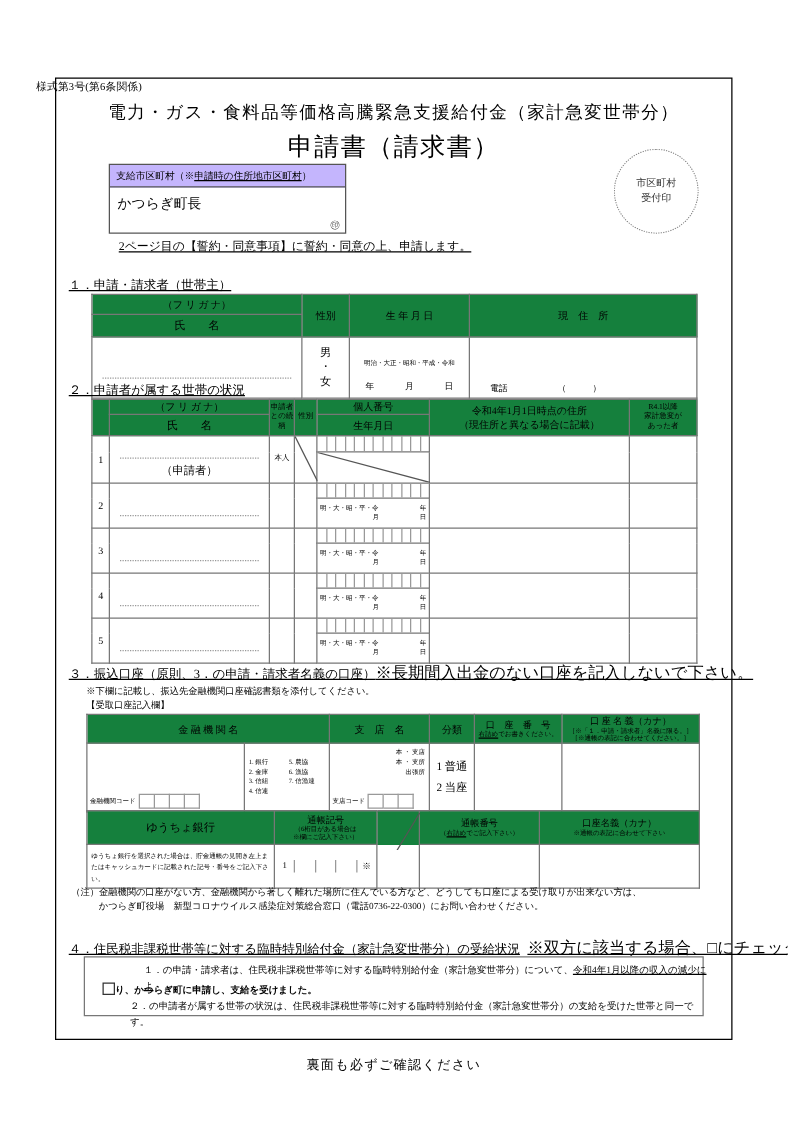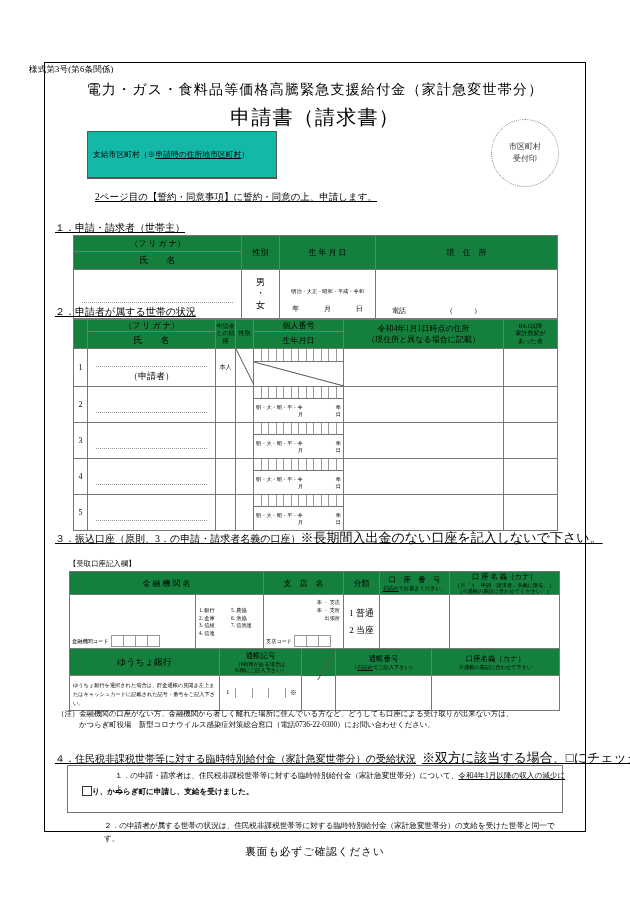--- a/index.html
+++ b/index.html
@@ -30,22 +30,22 @@
   .title-wrap { margin-top: 18px; text-align: center; }
   .title-main { font-size: 14px; letter-spacing: 1.2px; }
   .title-sub  { font-size: 20px; letter-spacing: 1.2px; margin-top: 5px; }
 
   
   .mayor-box {
     position: absolute; left: 42px; top: 68px;
     width: 190px; border: 1px solid #555; box-sizing: border-box;
   }
   .mayor-head {
-    background: #14b8a6; border-bottom: 1px solid #555;
-    font-size: 7.8px; padding: 17px 5px;
+    background: #c4b5fd; border-bottom: 1px solid #555;
+    font-size: 7.8px; padding: 3px 5px;
   }
   .mayor-head u { text-decoration: underline; }
   .mayor-body {
     height: 26px; position: relative; padding: 5px 6px;
     font-size: 11px;
   }
   .mayor-stamp {
     position: absolute; right: 4px; bottom: 1px; font-size: 8px; color: #333;
   }
 
@@ -123,20 +123,24 @@
 
   <div class="outer">
 
     <div class="title-wrap">
       <div class="title-main">電力・ガス・食料品等価格高騰緊急支援給付金（家計急変世帯分）</div>
       <div class="title-sub">申請書（請求書）</div>
     </div>
 
     <div class="mayor-box">
       <div class="mayor-head"><span>支給市区町村（※</span><u>申請時の住所地市区町村</u><span>）</span></div>
+      <div class="mayor-body">
+        <span>かつらぎ町長</span>
+        <span class="mayor-stamp">㊞</span>
+      </div>
     </div>
 
     <div class="circle">
       <span>市区町村</span>
       <span>受付印</span>
     </div>
 
     <div class="pledge">2ページ目の【誓約・同意事項】に誓約・同意の上、申請します。</div>
 
     <div class="sec-h" style="left:10px; top:158px;">１．申請・請求者（世帯主）</div>
@@ -420,20 +424,21 @@
             <span class="xsmall">日</span>
           </div>
         </td>
       </tr>
     </tbody>
       </table>
 
     <div class="sec-h" style="left:10px; top:466px;">
       <span>３．振込口座（原則、3．の申請・請求者名義の口座）</span><span class="sec-note">※長期間入出金のない口座を記入しないで下さい。</span>
     </div>
+    <div class="small-note" style="left:24px; top:484px;">※下欄に記載し、振込先金融機関口座確認書類を添付してください。</div>
     <div class="small-note" style="left:24px; top:495px;">【受取口座記入欄】</div>
 
     <table class="f thick" style="left:24px; top:508px; width:490px;">
       <colgroup>
           <col style="width:126px">
           <col style="width:68px">
           <col style="width:80px">
           <col style="width:36px">
           <col style="width:70px">
           <col style="width:110px">
@@ -582,19 +587,19 @@
     <div class="sec-h" style="left:10px; top:686px;">
       <span>４．住民税非課税世帯等に対する臨時特別給付金（家計急変世帯分）の受給状況</span><span class="sec-note" style="margin-left:6px">※双方に該当する場合、□にチェックしてください。</span>
     </div>
 
     <div class="chk-box" style="left:22px; top:702px; width:496px; height:48px;">
       <div class="chk-square" style="left:14px; top:20px;"></div>
       <div class="chk-txt" style="left:47px; top:4px; width:452px;">
         <span>１．の申請・請求者は、住民税非課税世帯等に対する臨時特別給付金（家計急変世帯分）について、</span><u>令和4年1月以降の収入の減少によ</u>
       </div>
       <div class="chk-txt" style="left:24px; top:20px; width:470px;font-weight:bold;">り、かつらぎ町に申請し、支給を受けました。</div>
-      <div class="chk-txt" style="left:36px; top:33px; width:460px;margin-top:21px;">２．の申請者が属する世帯の状況は、住民税非課税世帯等に対する臨時特別給付金（家計急変世帯分）の支給を受けた世帯と同一です。</div>
+      <div class="chk-txt" style="left:36px; top:33px; width:460px;">２．の申請者が属する世帯の状況は、住民税非課税世帯等に対する臨時特別給付金（家計急変世帯分）の支給を受けた世帯と同一です。</div>
     </div>
 
   </div>
 
   <div class="footer">裏面も必ずご確認ください</div>
 </div>
 
 </body></html>

